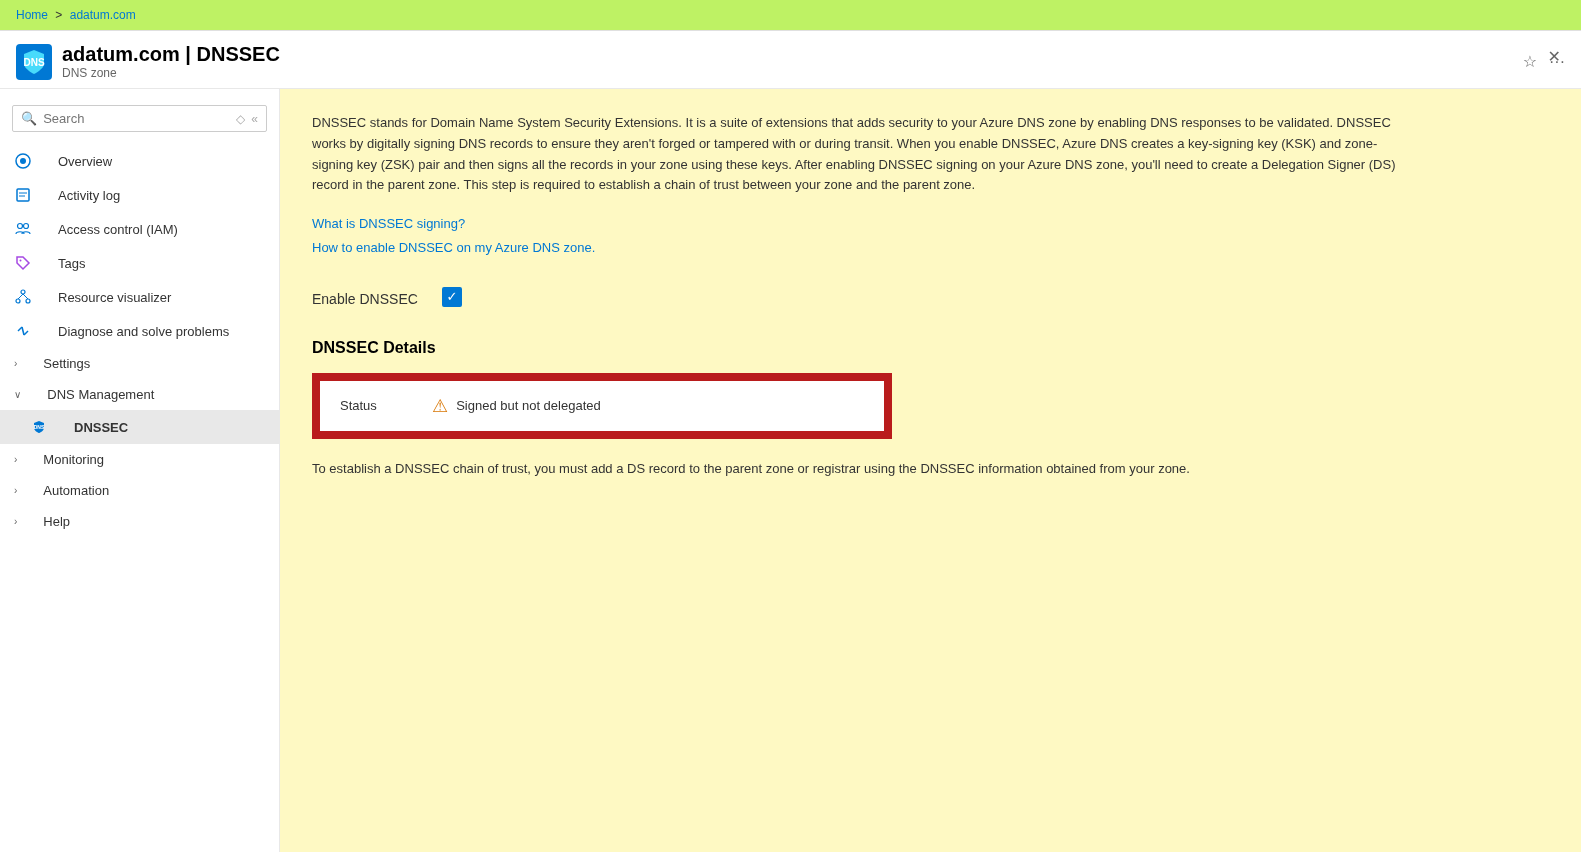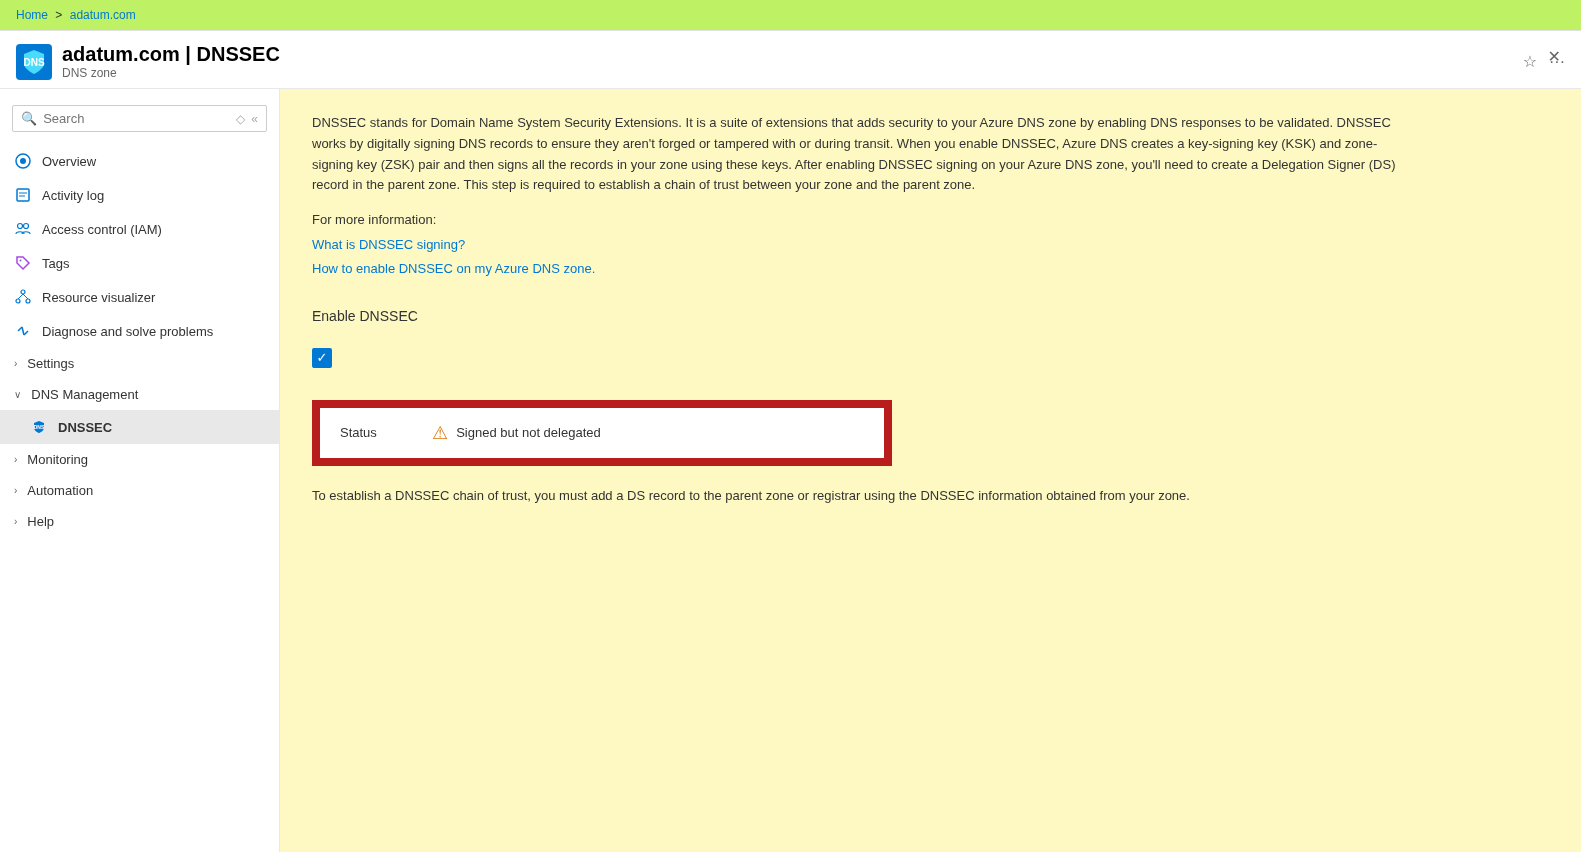--- a/index.html
+++ b/index.html
@@ -67,21 +67,21 @@
       border: none; outline: none; flex: 1; font-size: 13px; color: #3b82f6;
       background: transparent;
     }
     .search-box-icon { color: #605e5c; font-size: 13px; }
 
     .sidebar-item {
       display: flex;
       align-items: center;
       padding: 8px 14px;
       cursor: pointer;
-      gap: 10px;
+      gap: 26px;
       font-size: 13px;
       color: #333;
       position: relative;
     }
     .sidebar-item.active { background: #e8e8e8; font-weight: 600; }
     .sidebar-item.indent { padding-left: 30px; }
 
     .sidebar-icon {
       width: 18px; height: 18px;
       display: flex; align-items: center; justify-content: center;
@@ -104,24 +104,23 @@
       color: #333;
       max-width: 1100px;
       margin-bottom: 16px;
     }
     .more-info { margin-bottom: 24px; }
     .more-info-label { font-size: 13px; margin-bottom: 6px; }
     .link { color: #0078d4; text-decoration: none; display: block; font-size: 13px; line-height: 1.8; cursor: pointer; }
 
     .enable-section {
       display: flex;
-      align-items: flex-start;
+      align-items: flex-end;
       gap: 24px;
       margin: 28px 0;
-      flex-direction: column;
     }
     .enable-label { font-size: 14px; color: #333; }
 
     .checkbox-blue {
       width: 20px; height: 20px;
       background: #0078d4;
       border: 2px solid #0078d4;
       border-radius: 2px;
       display: flex; align-items: center; justify-content: center;
       color: #fff;
@@ -297,31 +296,31 @@
       <span>Help</span>
     </div>
 
   </div>
 
   <div class="content">
 
     <p class="description-text">DNSSEC stands for Domain Name System Security Extensions. It is a suite of extensions that adds security to your Azure DNS zone by enabling DNS responses to be validated. DNSSEC works by digitally signing DNS records to ensure they aren't forged or tampered with or during transit. When you enable DNSSEC, Azure DNS creates a key-signing key (KSK) and zone-signing key (ZSK) pair and then signs all the records in your zone using these keys. After enabling DNSSEC signing on your Azure DNS zone, you'll need to create a Delegation Signer (DS) record in the parent zone. This step is required to establish a chain of trust between your zone and the parent zone.</p>
 
     <div class="more-info">
-      <p class="more-info-label">For more information:</p>
       <a class="link" href="#">What is DNSSEC signing?</a>
       <a class="link" href="#">How to enable DNSSEC on my Azure DNS zone.</a>
     </div>
 
     <div class="enable-section">
       <span class="enable-label">Enable DNSSEC</span>
       <div class="checkbox-blue">✓</div>
     </div>
 
     <div class="dnssec-details">
+      <h3 class="dnssec-details-title">DNSSEC Details</h3>
 
       <div class="status-card">
         <span class="status-label">Status</span>
         <div class="status-value">
           <span class="warning-icon" style="color: #d97706; font-size: 18px;">⚠</span>
           <span>Signed but not delegated</span>
         </div>
       </div>
 
       <p class="footer-note">To establish a DNSSEC chain of trust, you must add a DS record to the parent zone or registrar using the DNSSEC information obtained from your zone.</p>

